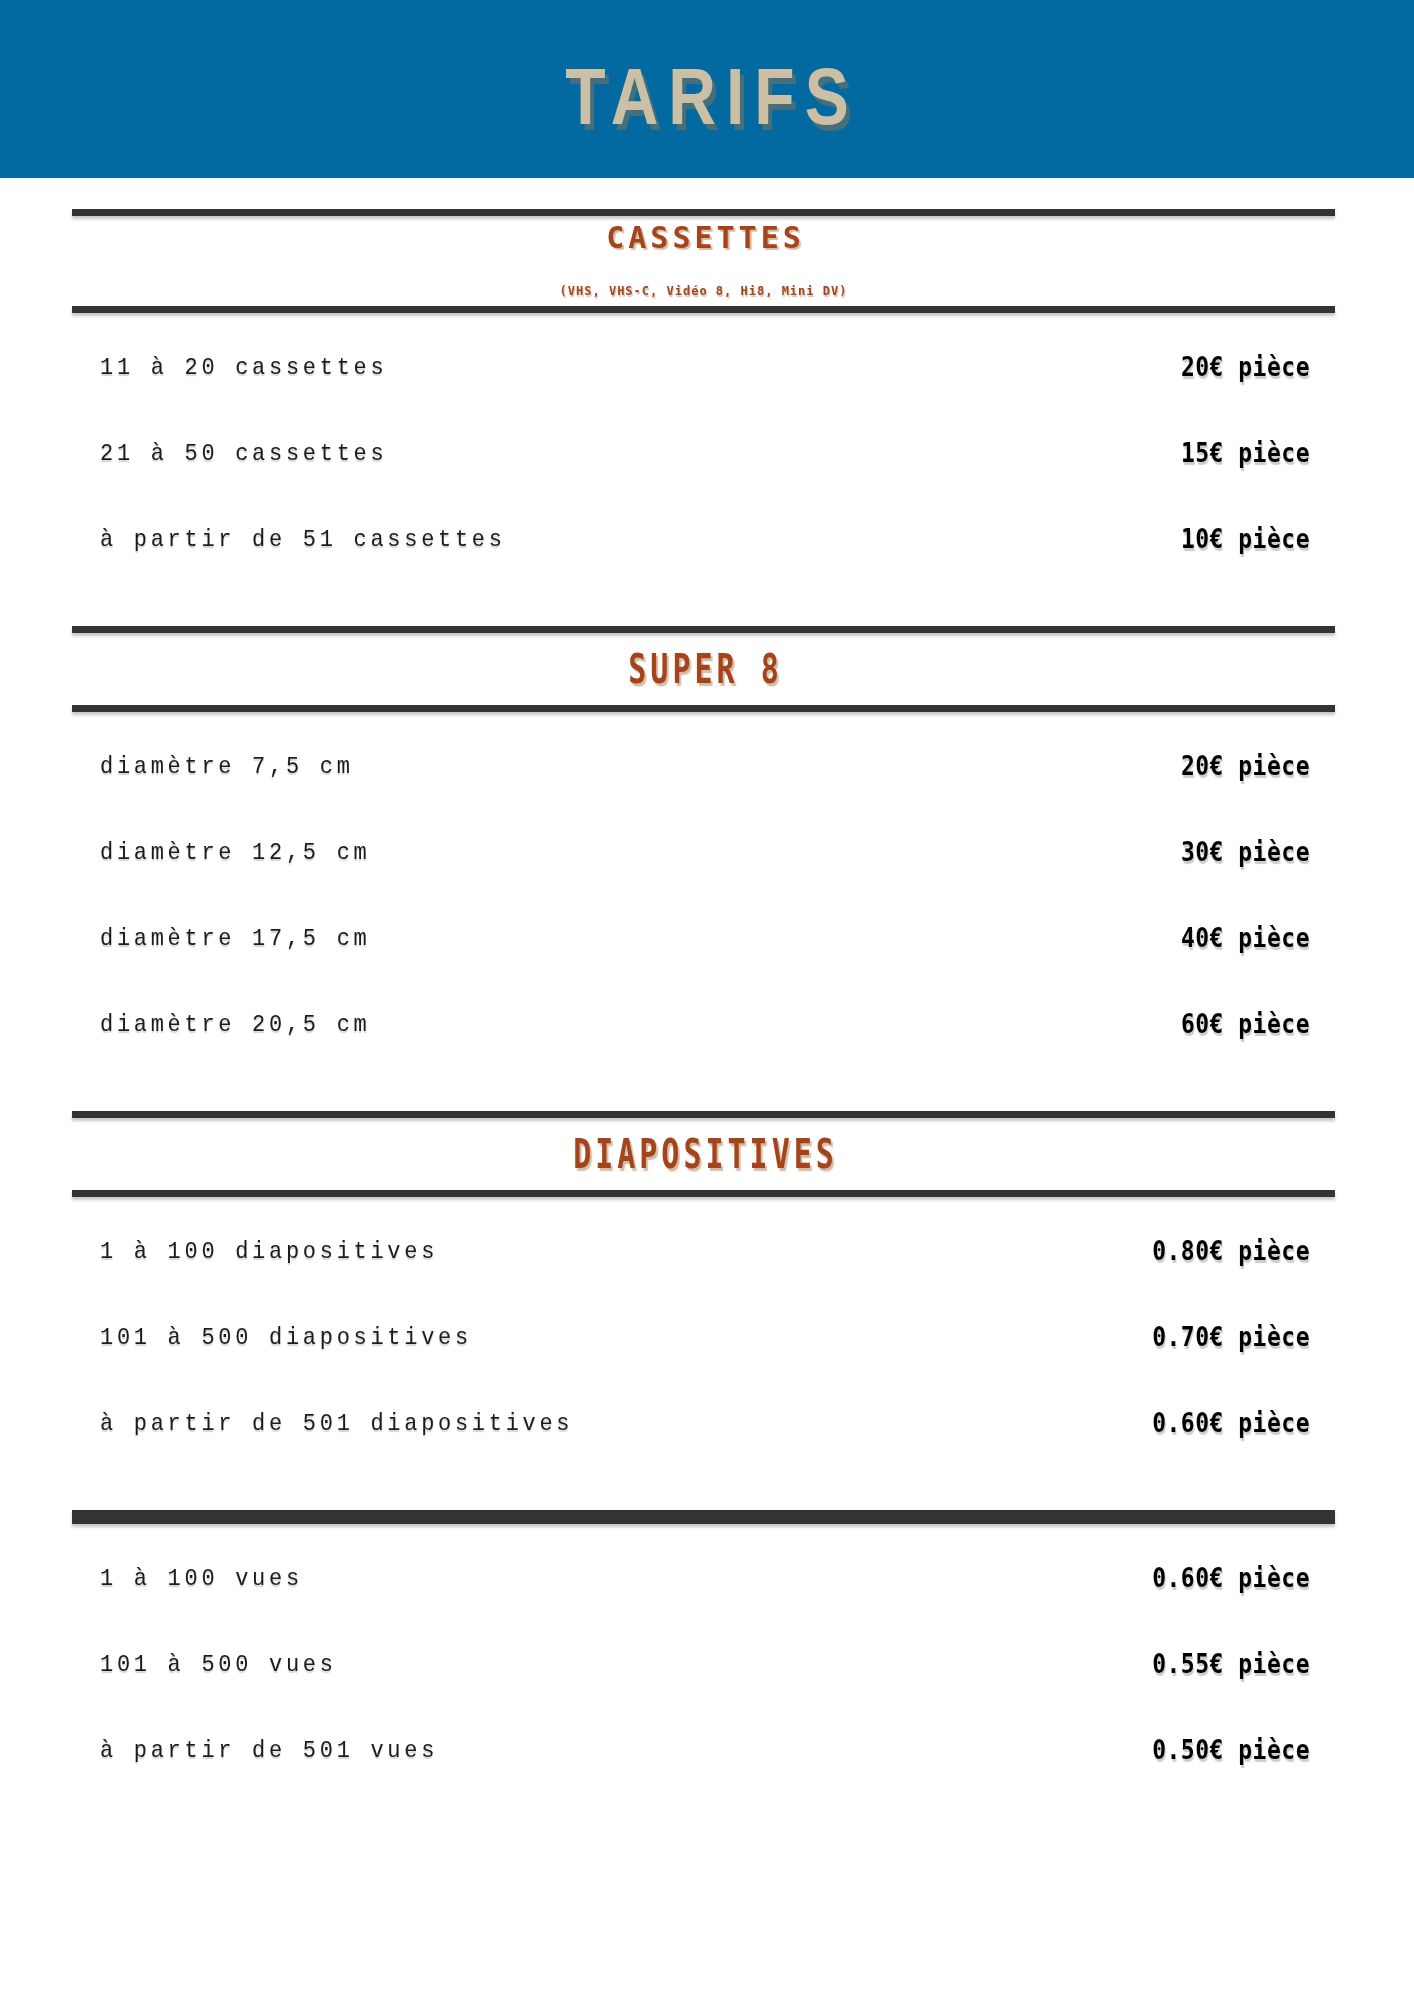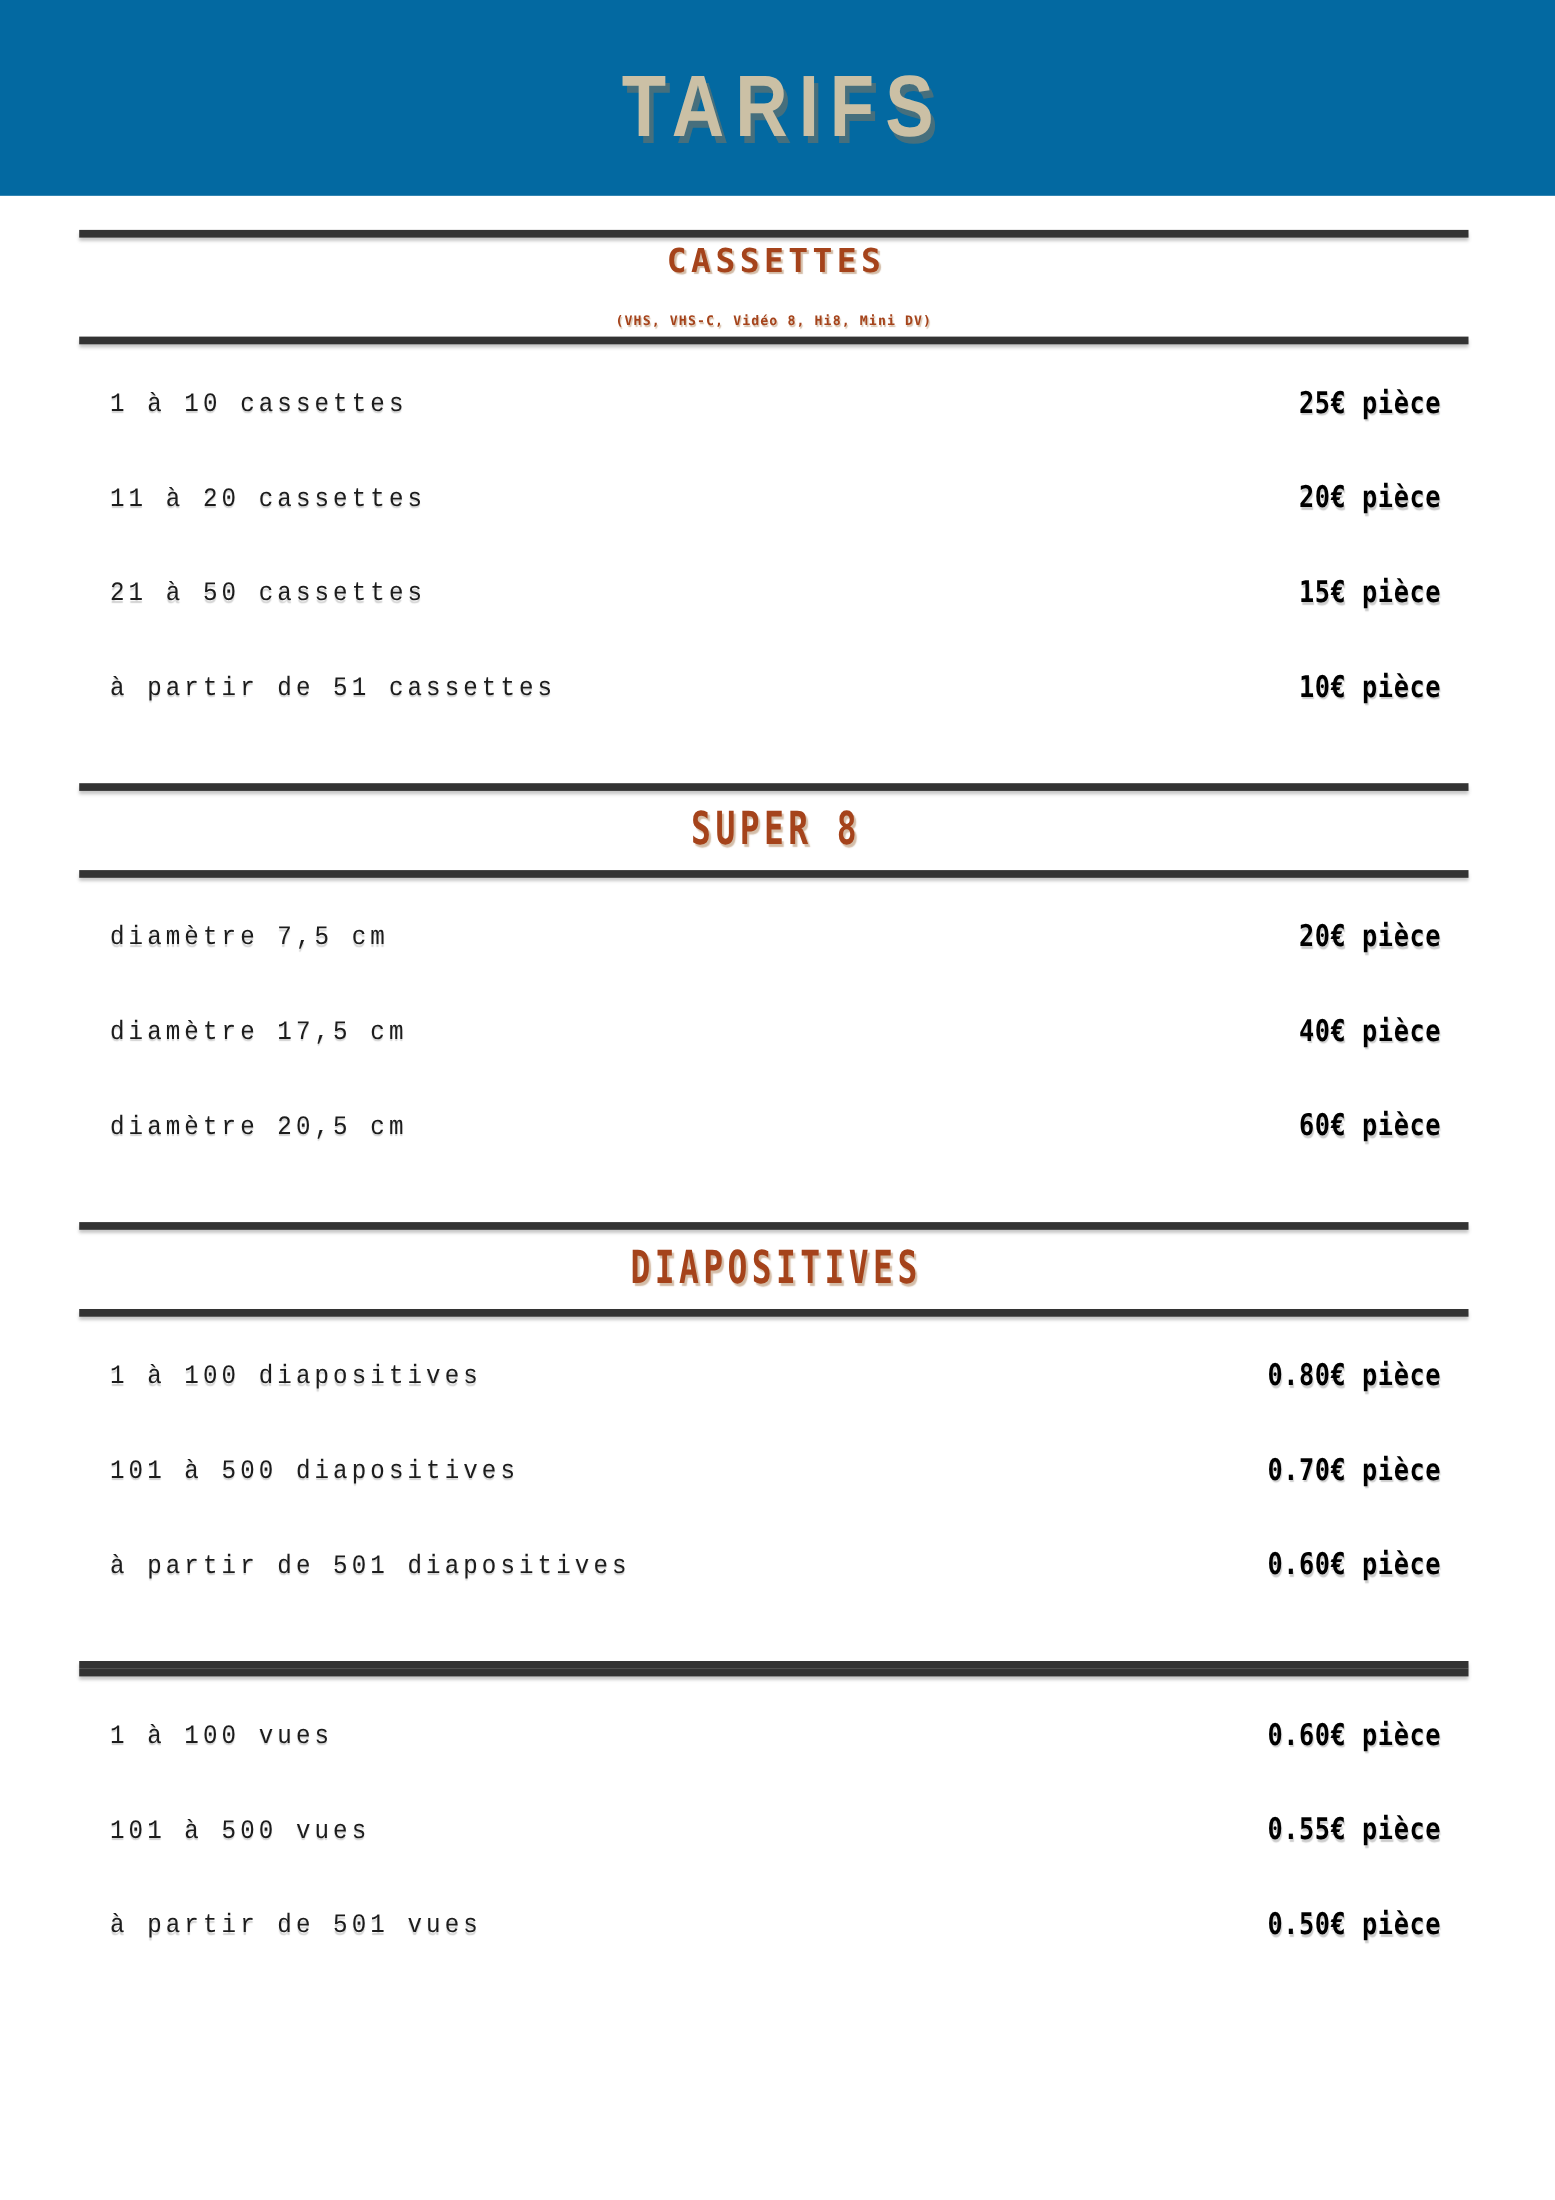--- a/index.html
+++ b/index.html
@@ -116,24 +116,20 @@
 <main class="content">
     <section class="section">
     <div class="rule"></div>
     <div class="section-head with-sub">
       <span class="section-title">CASSETTES</span>
       <span class="section-subtitle">(VHS, VHS-C, Vidéo 8, Hi8, Mini DV)</span>
     </div>
     <div class="rule"></div>
     <div class="rows">
         <div class="row">
-    <span class="row-label">1 à 10 cassettes</span>
-    <span class="row-price">25€ pièce</span>
-  </div>
-        <div class="row">
     <span class="row-label">11 à 20 cassettes</span>
     <span class="row-price">20€ pièce</span>
   </div>
         <div class="row">
     <span class="row-label">21 à 50 cassettes</span>
     <span class="row-price">15€ pièce</span>
   </div>
         <div class="row">
     <span class="row-label">à partir de 51 cassettes</span>
     <span class="row-price">10€ pièce</span>
@@ -146,20 +142,24 @@
       <span class="section-title tall">SUPER 8</span>
 
     </div>
     <div class="rule"></div>
     <div class="rows">
         <div class="row">
     <span class="row-label">diamètre 7,5 cm</span>
     <span class="row-price">20€ pièce</span>
   </div>
         <div class="row">
+    <span class="row-label">diamètre 12,5 cm</span>
+    <span class="row-price">30€ pièce</span>
+  </div>
+        <div class="row">
     <span class="row-label">diamètre 17,5 cm</span>
     <span class="row-price">40€ pièce</span>
   </div>
         <div class="row">
     <span class="row-label">diamètre 20,5 cm</span>
     <span class="row-price">60€ pièce</span>
   </div>
       </div>
   </section>
     <section class="section">

